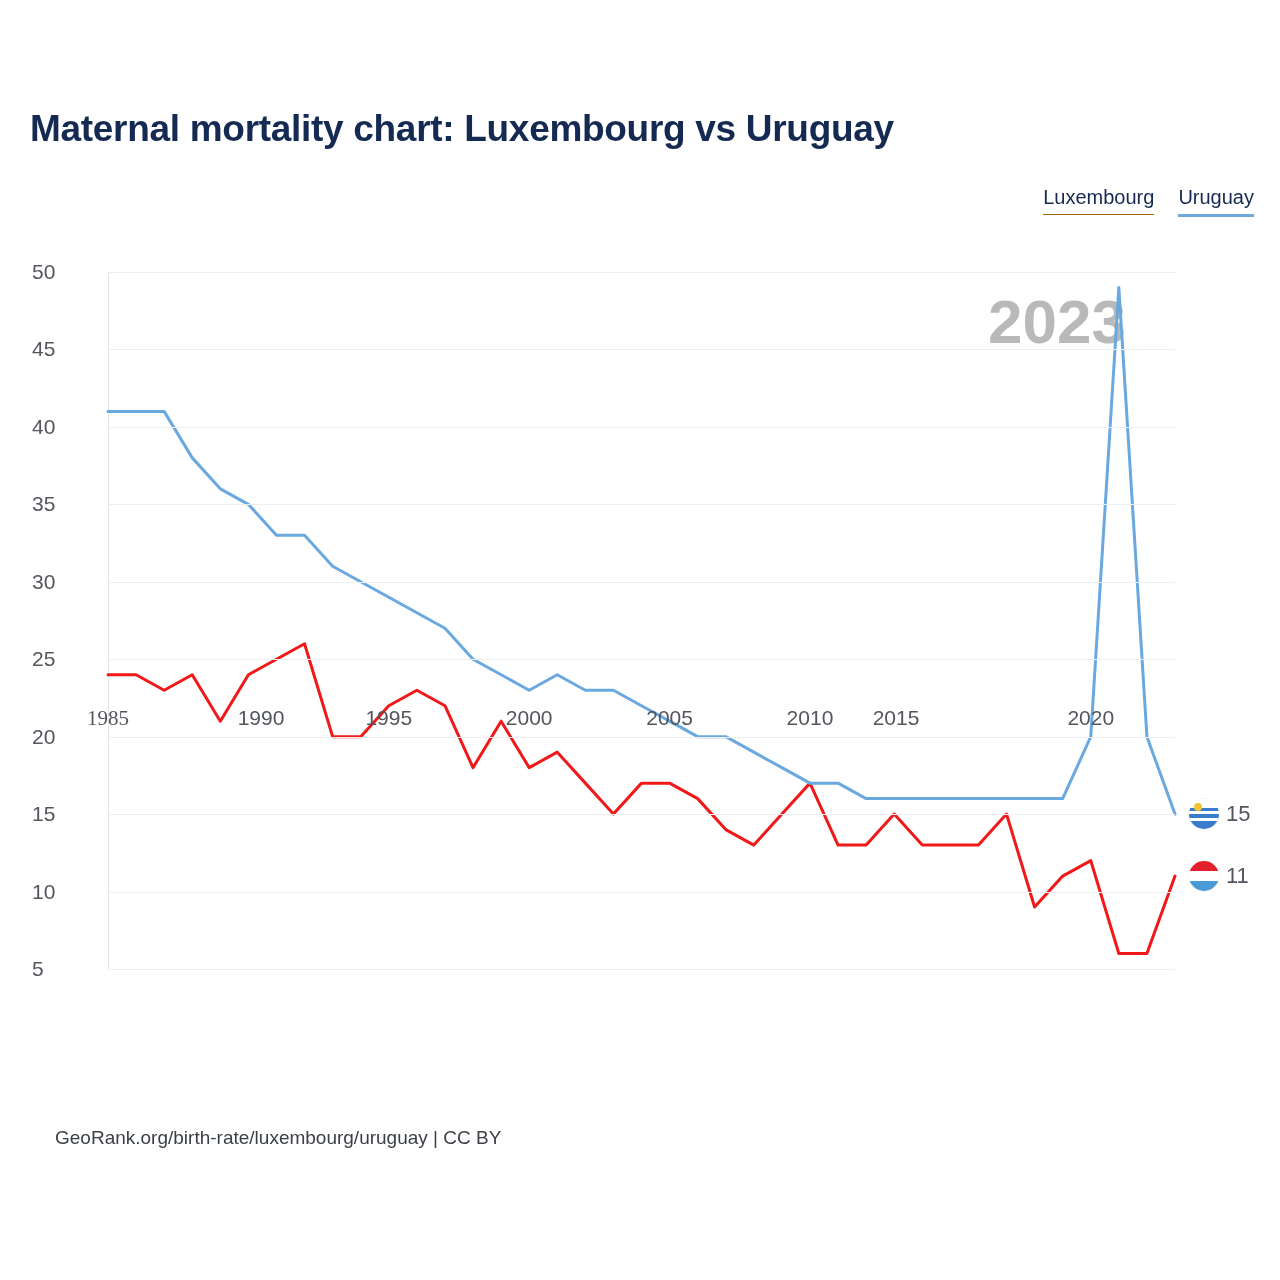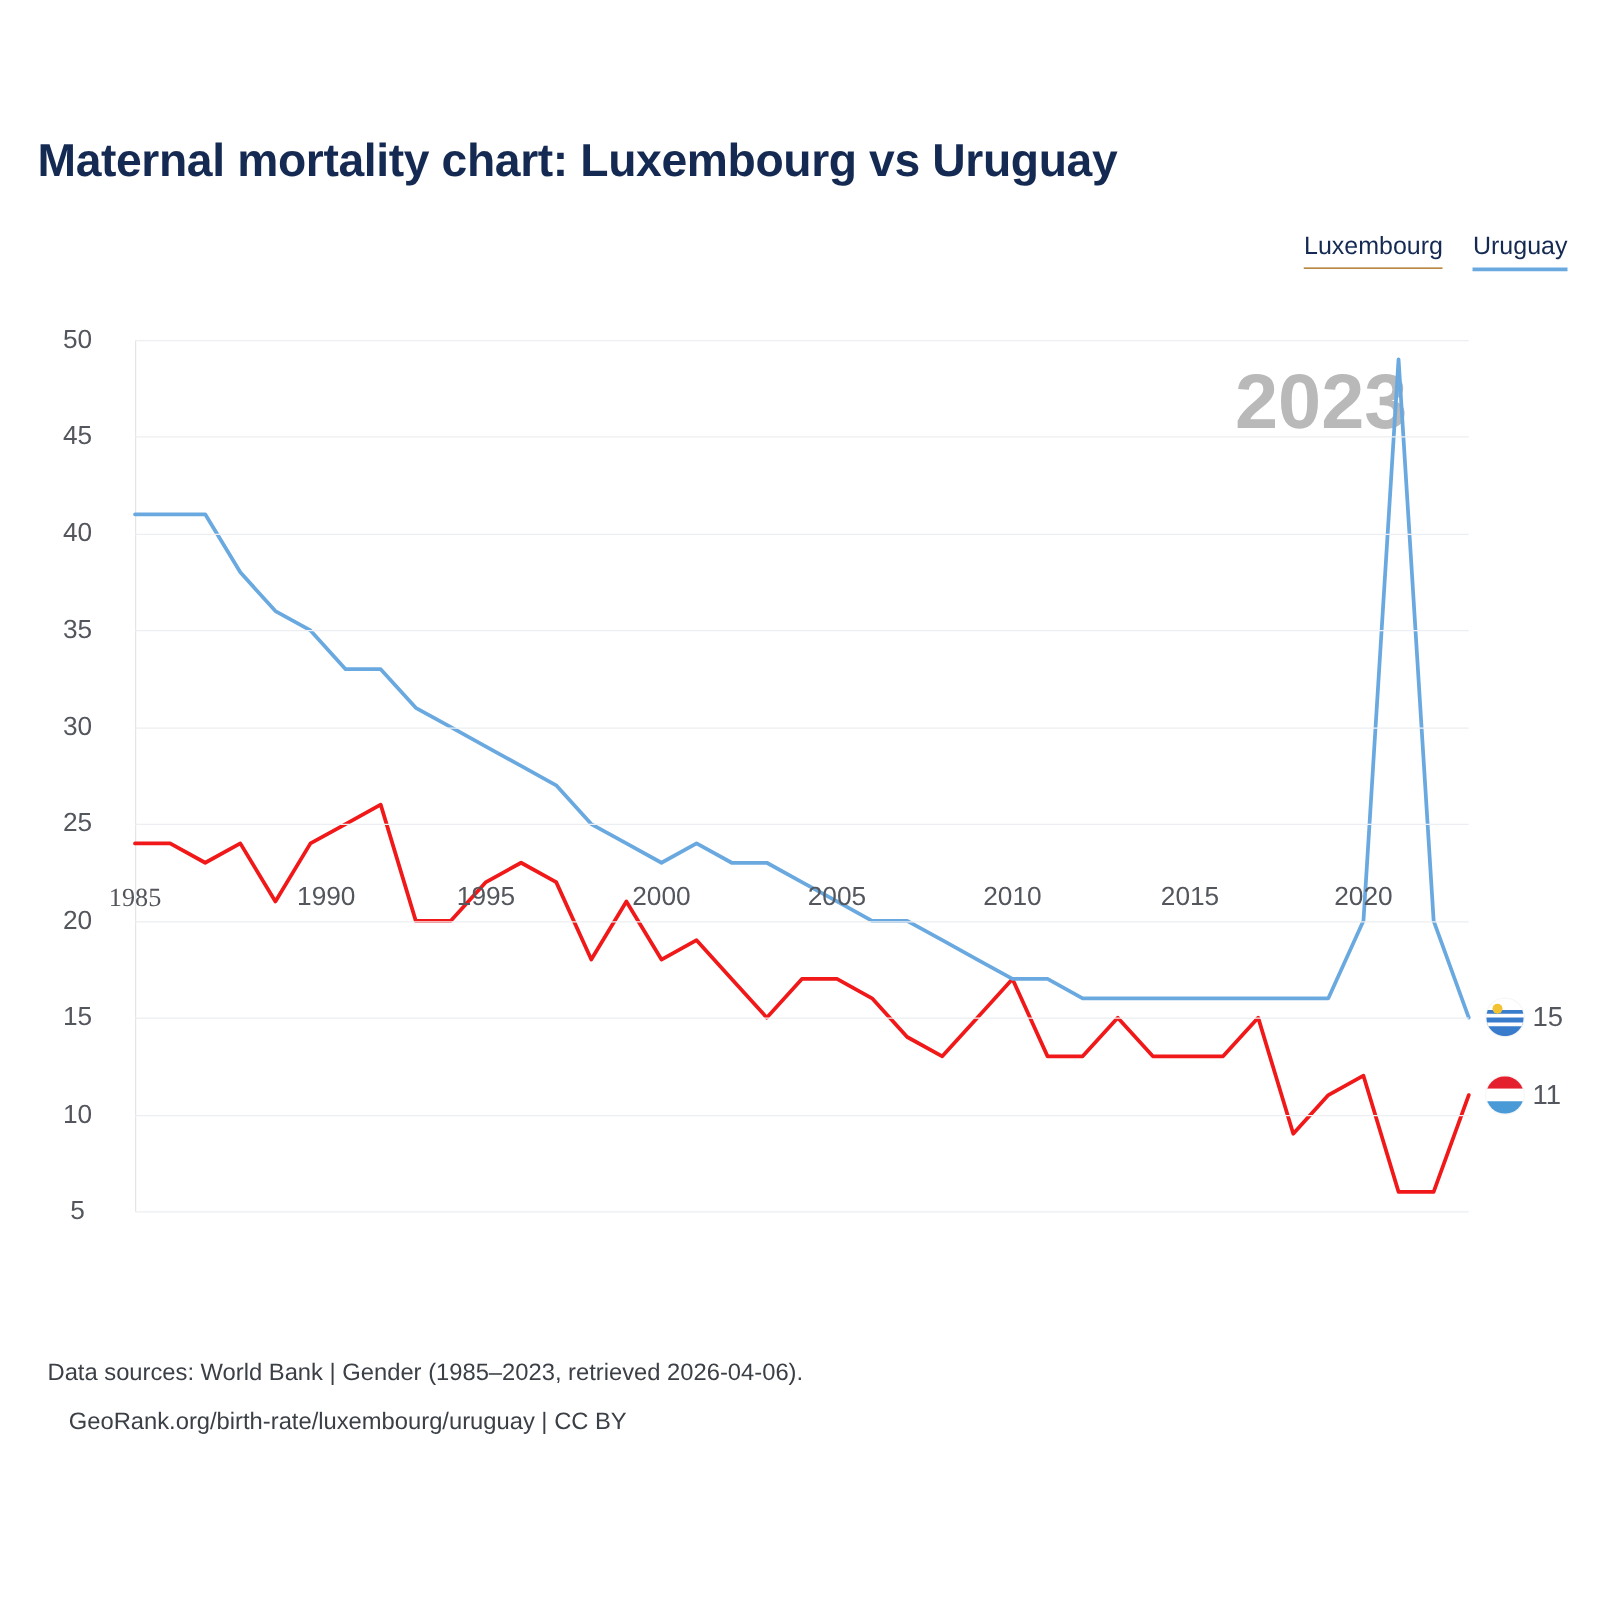--- a/index.html
+++ b/index.html
@@ -65,21 +65,21 @@
     left: 0;
     top: 0;
     width: 1px;
     height: 100%;
     background: #e3e5e9;
   }
   .ytick {
     position: absolute;
     right: 1090px;
     width: 60px;
-    text-align: center;
+    text-align: left;
     font-size: 21px;
     color: #53565c;
     transform: translateY(-50%);
   }
   .xtick {
     position: absolute;
     top: 706px;
     font-size: 21px;
     color: #53565c;
     transform: translateX(-50%);
@@ -184,21 +184,21 @@
       <div class="ytick" style="top: 349.444px; right: 1188px;">45</div>
       <div class="ytick" style="top: 272px; right: 1188px;">50</div>
     </div>
   <div id="xtick-host">
       <div class="xtick" style="left: 108px; font-family: Liberation Serif, serif;">1985</div>
       <div class="xtick" style="left: 261px;">1990</div>
       <div class="xtick" style="left: 388.789px;">1995</div>
       <div class="xtick" style="left: 529.184px;">2000</div>
       <div class="xtick" style="left: 669.579px;">2005</div>
       <div class="xtick" style="left: 809.974px;">2010</div>
-      <div class="xtick" style="left: 952px;">2015</div>
+      <div class="xtick" style="left: 896px;">2015</div>
       <div class="xtick" style="left: 1090.76px;">2020</div>
     </div>
 
   <div class="endpoint" id="ep-uru" style="left: 1189px; top: 799.111px;">
     <div class="flag">
       <div class="flag-uru-top"></div>
       <div class="flag-uru-stripe1"></div>
       <div class="flag-uru-bot"></div>
       <div class="flag-uru-stripe2"></div>
       <div class="flag-uru-sun"></div>
@@ -208,16 +208,15 @@
 
   <div class="endpoint" id="ep-lux" style="left: 1189px; top: 861.067px;">
     <div class="flag">
       <div class="flag-lux-top"></div>
       <div class="flag-lux-mid"></div>
       <div class="flag-lux-bot"></div>
     </div>
     <div class="endpoint-value">11</div>
   </div>
 
-  <div class="footer l1">Data sources: World Bank | Gender (1985–2023, retrieved 2026-04-06).</div>
   <div class="footer l2">GeoRank.org/birth-rate/luxembourg/uruguay | CC BY</div>
 
 </div>
 
 </body></html>

